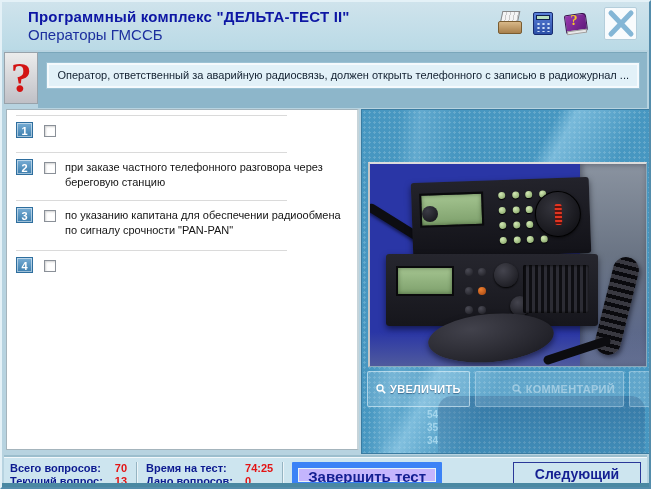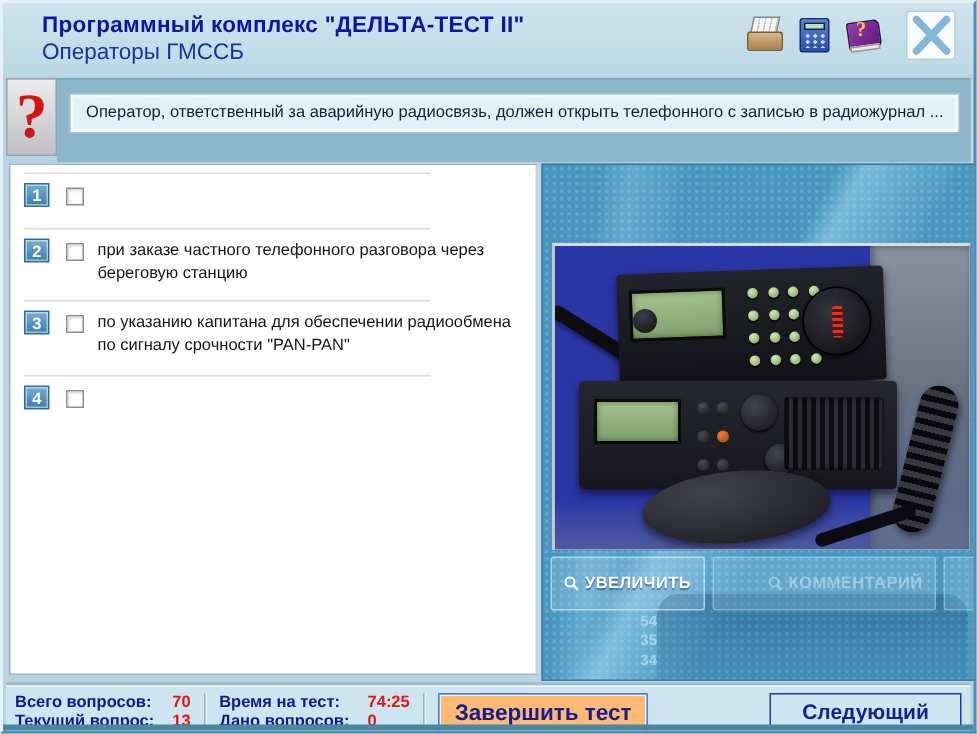--- a/index.html
+++ b/index.html
@@ -146,21 +146,21 @@
     background:#cde5ef; border-top:1px solid #f2f8fb; box-shadow:0 -2px 0 #9cbecd;
     display:flex; padding:4px 6px; gap:9px;
   }
   .sgroup { display:grid; grid-template-columns:auto auto; column-gap:12px; line-height:13px; }
   .slabel { font-size:11px; font-weight:bold; color:#0c1a90; white-space:nowrap; }
   .svalue { font-size:11px; font-weight:bold; color:#e41414; }
   .vsep { width:1px; height:24px; background:#95b4c2; box-shadow:1px 0 0 #ecf5f9; }
   .finish-btn {
     height:26px; padding:0 10px; font-family:"Liberation Sans",sans-serif;
     font-size:15px; font-weight:bold; color:#141f92;
-    background:#fdba74; border:1px solid #3b82f6; border-radius:1px;
+    background:#c4b5fd; border:6px solid #3b82f6; border-radius:1px;
     box-shadow:inset 0 0 0 1px #e8f3f8; cursor:pointer; white-space:nowrap;
   }
   .next-btn {
     margin-left:auto; height:23px; min-width:128px; font-family:"Liberation Sans",sans-serif;
     font-size:14px; font-weight:bold; color:#141f92;
     background:#cde5ef; border:1px solid #2a3898; cursor:pointer; white-space:nowrap;
   }
   .bottom-strip { position:absolute; left:0; right:0; bottom:0; height:4px; background:#4a88a2; }
 </style>
 </head>

